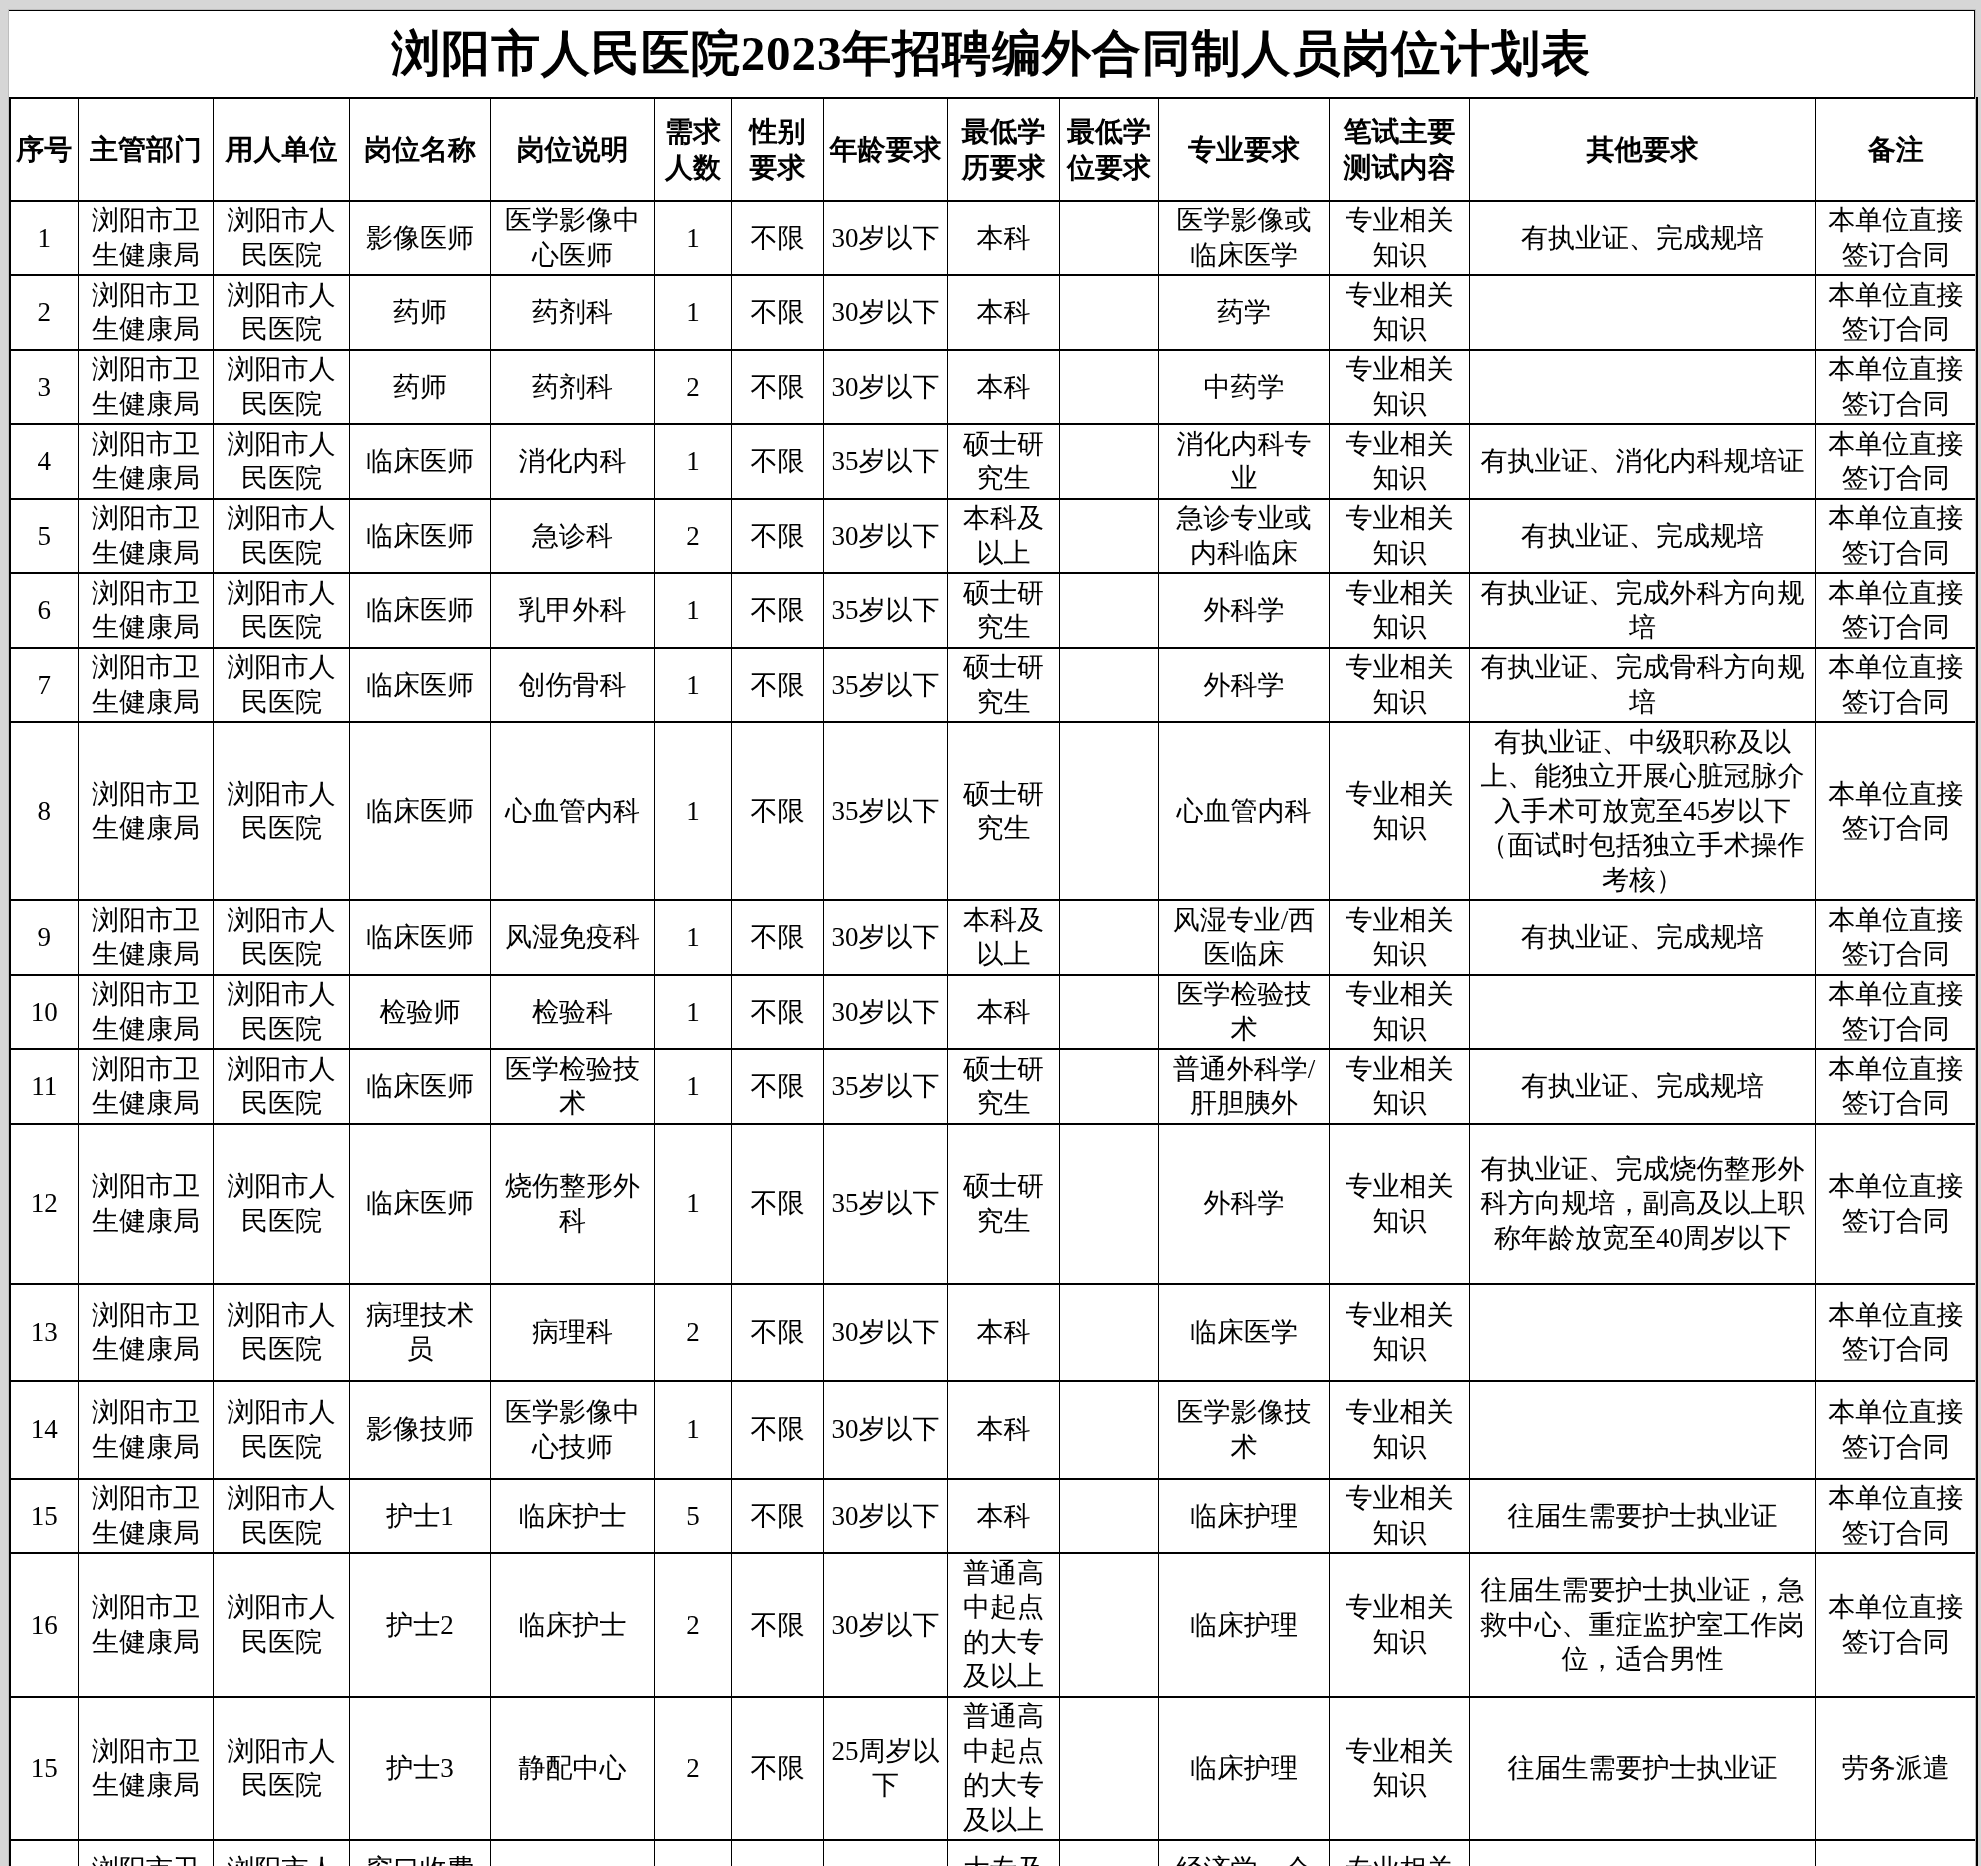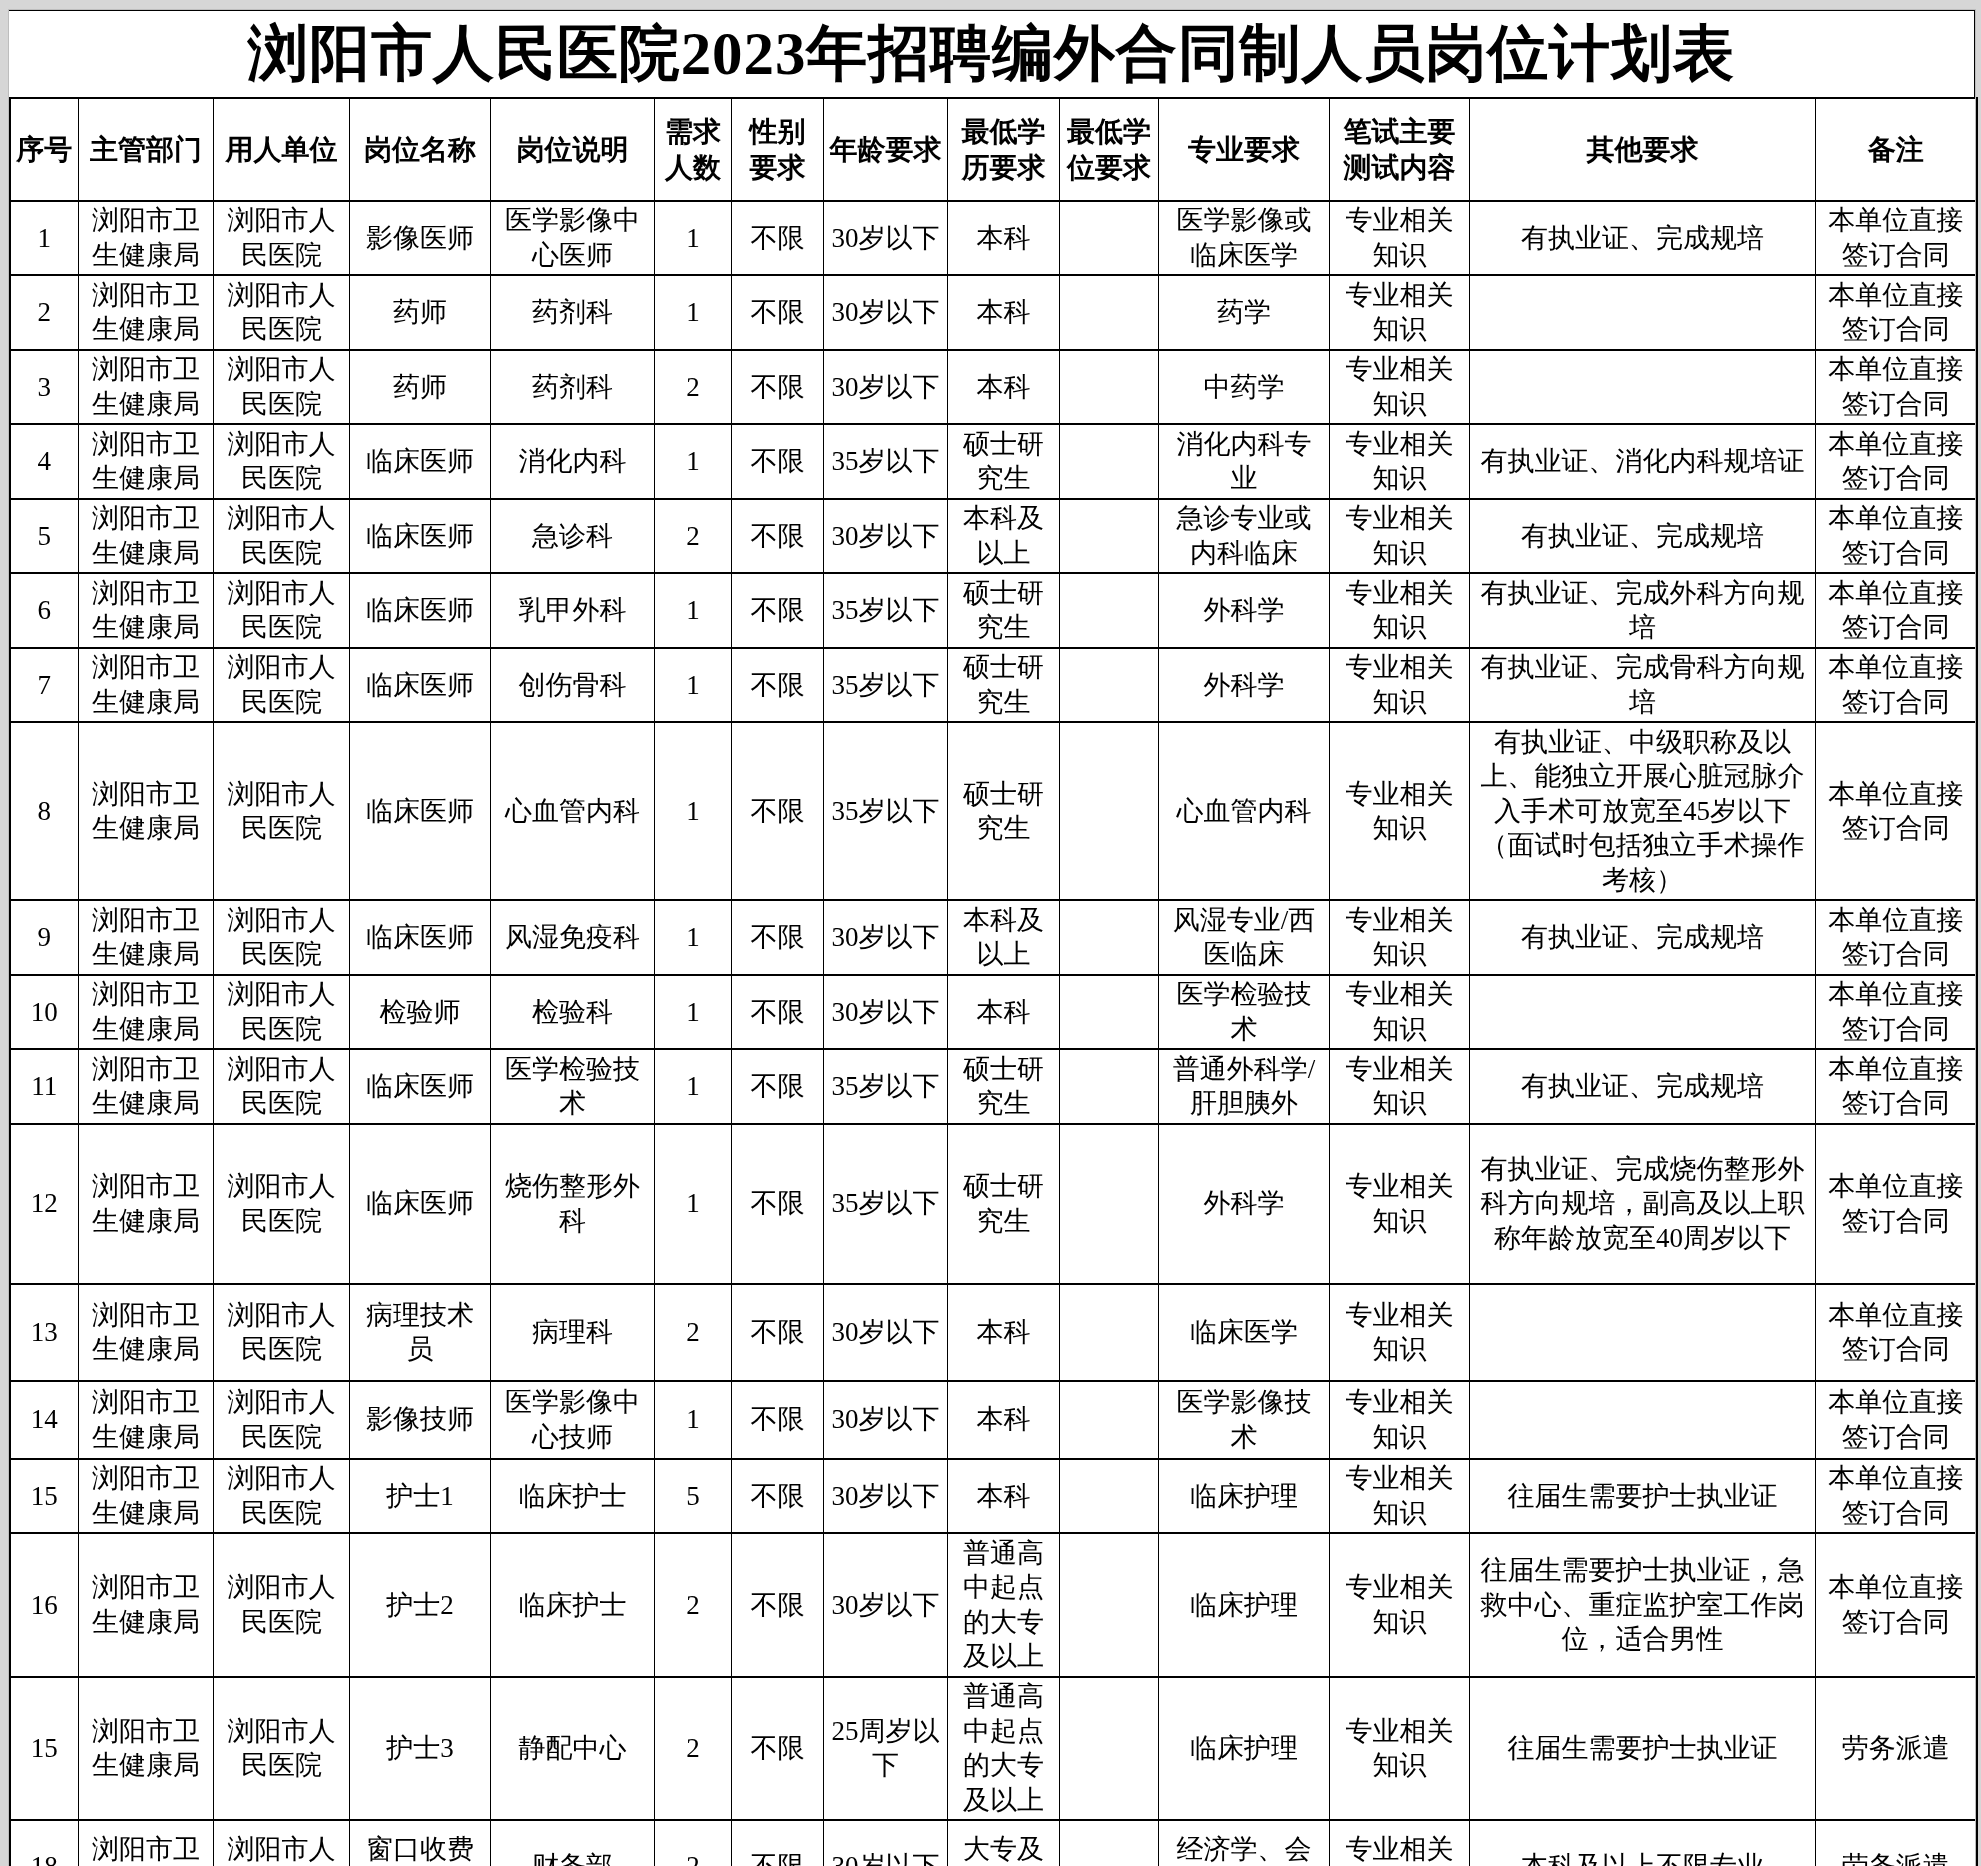--- a/index.html
+++ b/index.html
@@ -14,21 +14,21 @@
     position:absolute;
     left:8.6px;top:10.4px;
     width:1966px;
     background:#ffffff;
     outline:0.9px solid #bdbdbd;
   }
   .title{
     height:86px;
     line-height:86px;
     text-align:center;
-    font-size:61px;
+    font-size:49px;
     font-weight:bold;
     letter-spacing:0.9px;
     border-top:1.7px solid #000;
     border-right:1.7px solid #000;
     white-space:nowrap;
     overflow:hidden;
   }
   table.grid{
     width:1966px;
     table-layout:fixed;
@@ -296,21 +296,21 @@
           <td>2</td>
           <td>不限</td>
           <td>30岁以下</td>
           <td>本科</td>
           <td></td>
           <td>临床医学</td>
           <td>专业相关知识</td>
           <td></td>
           <td>本单位直接签订合同</td>
         </tr>
-        <tr style="height: 78px; padding-left: 32px;">
+        <tr style="height: 98px; padding-left: 32px;">
           <td>14</td>
           <td>浏阳市卫生健康局</td>
           <td>浏阳市人民医院</td>
           <td>影像技师</td>
           <td>医学影像中心技师</td>
           <td>1</td>
           <td>不限</td>
           <td>30岁以下</td>
           <td>本科</td>
           <td></td>

